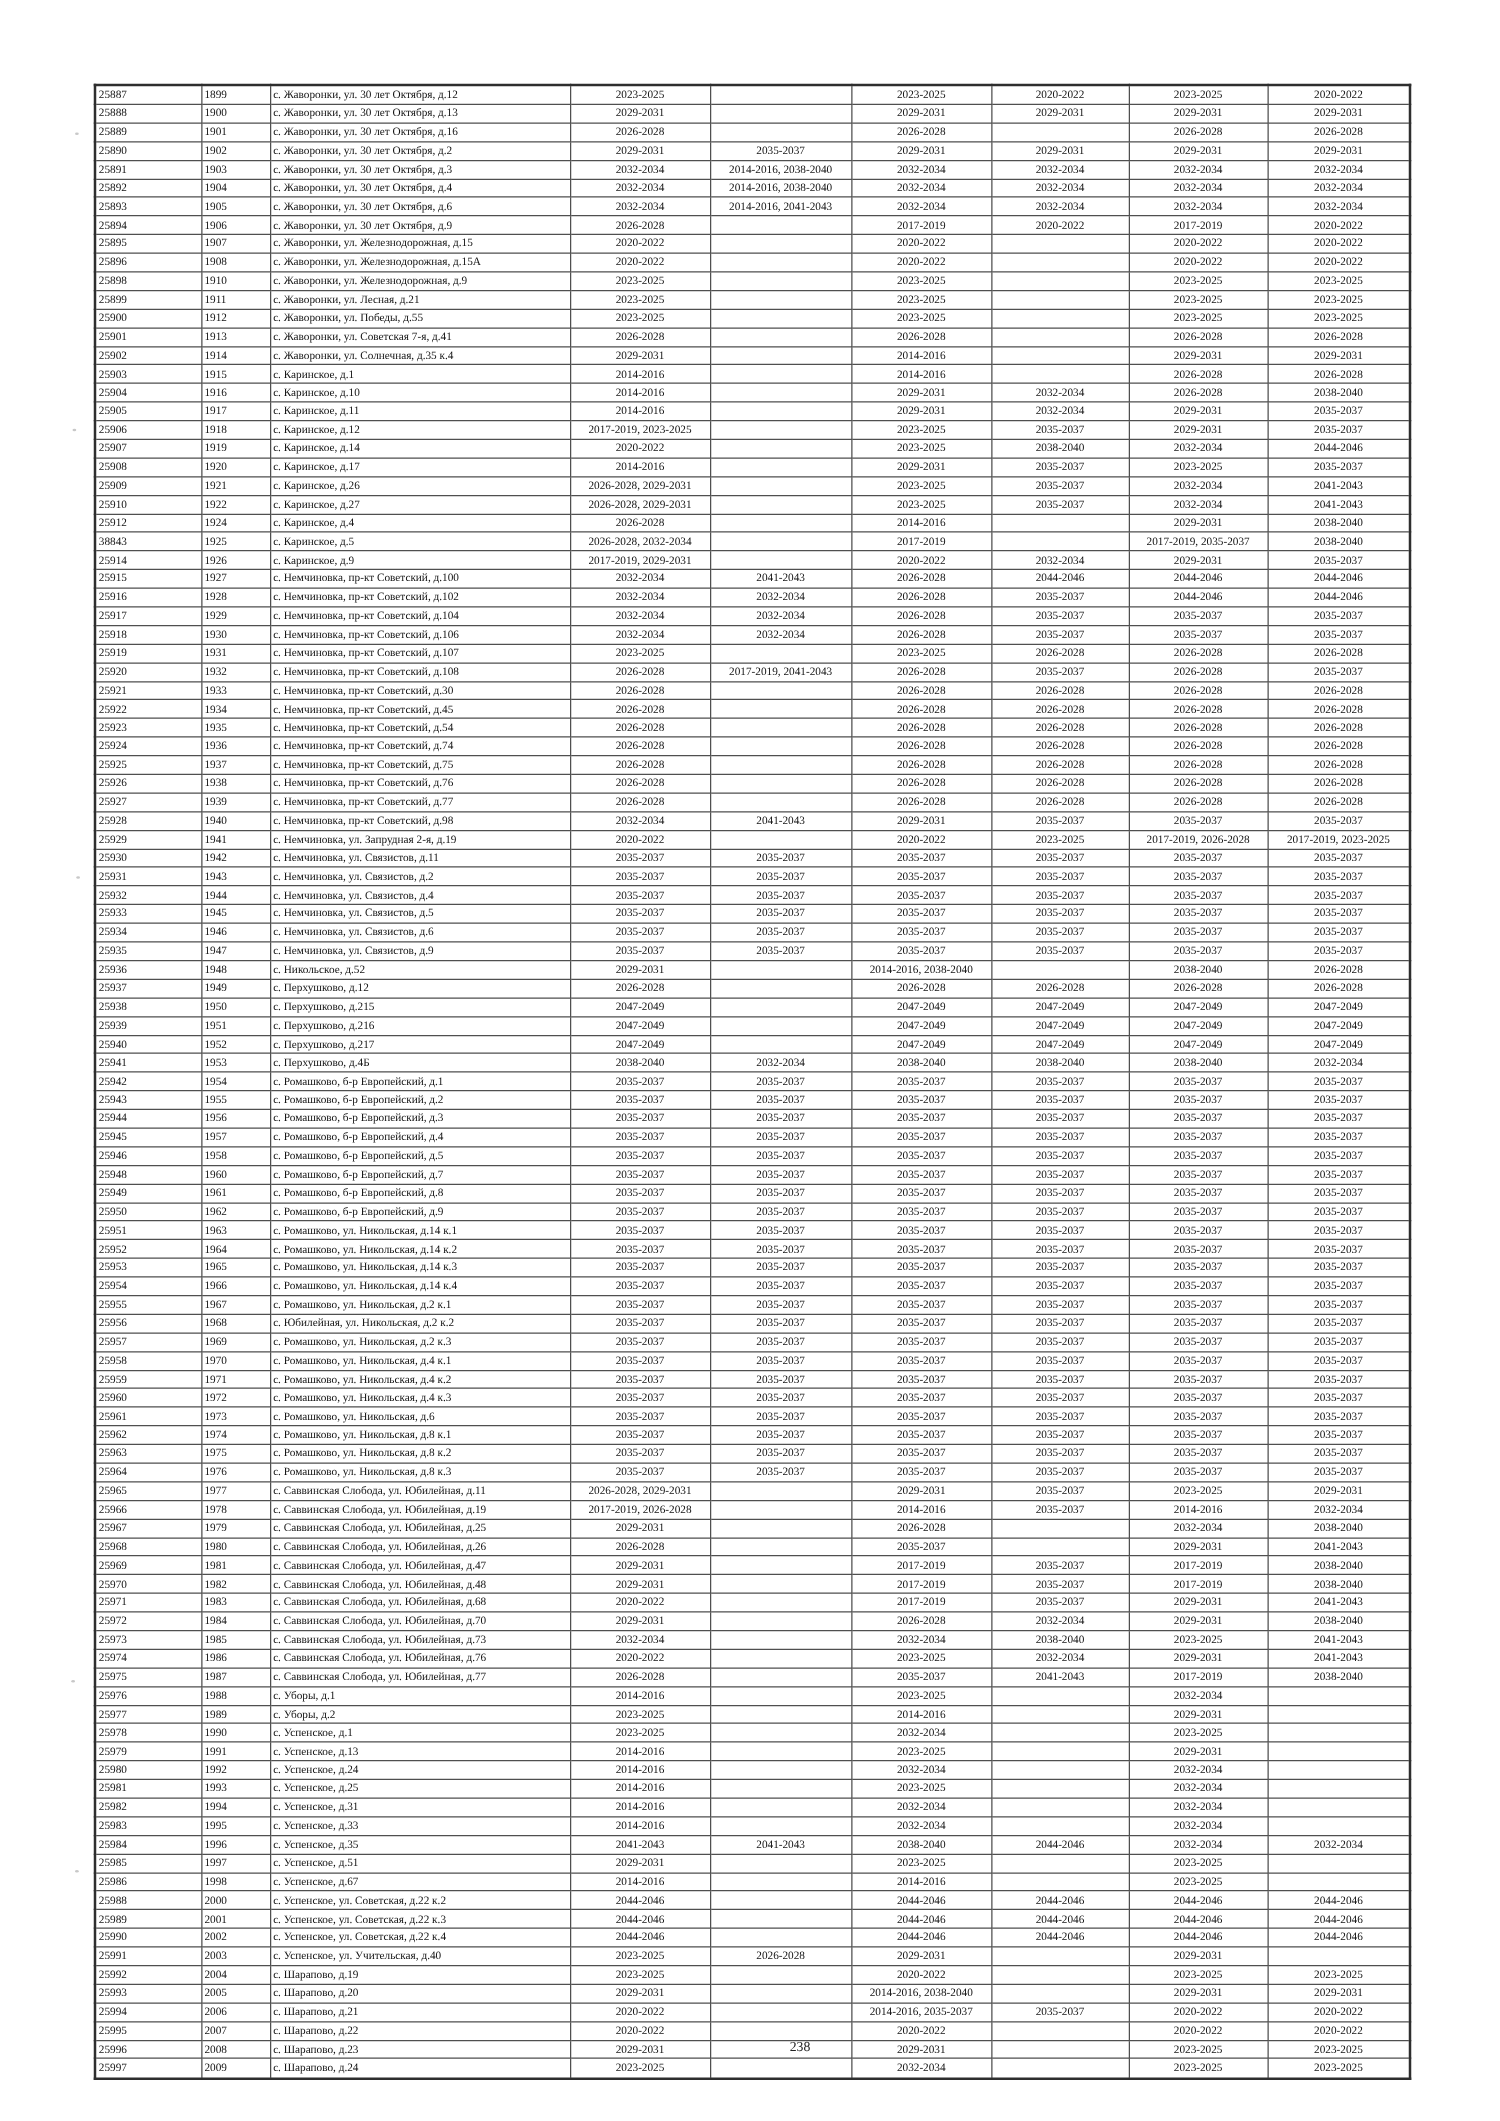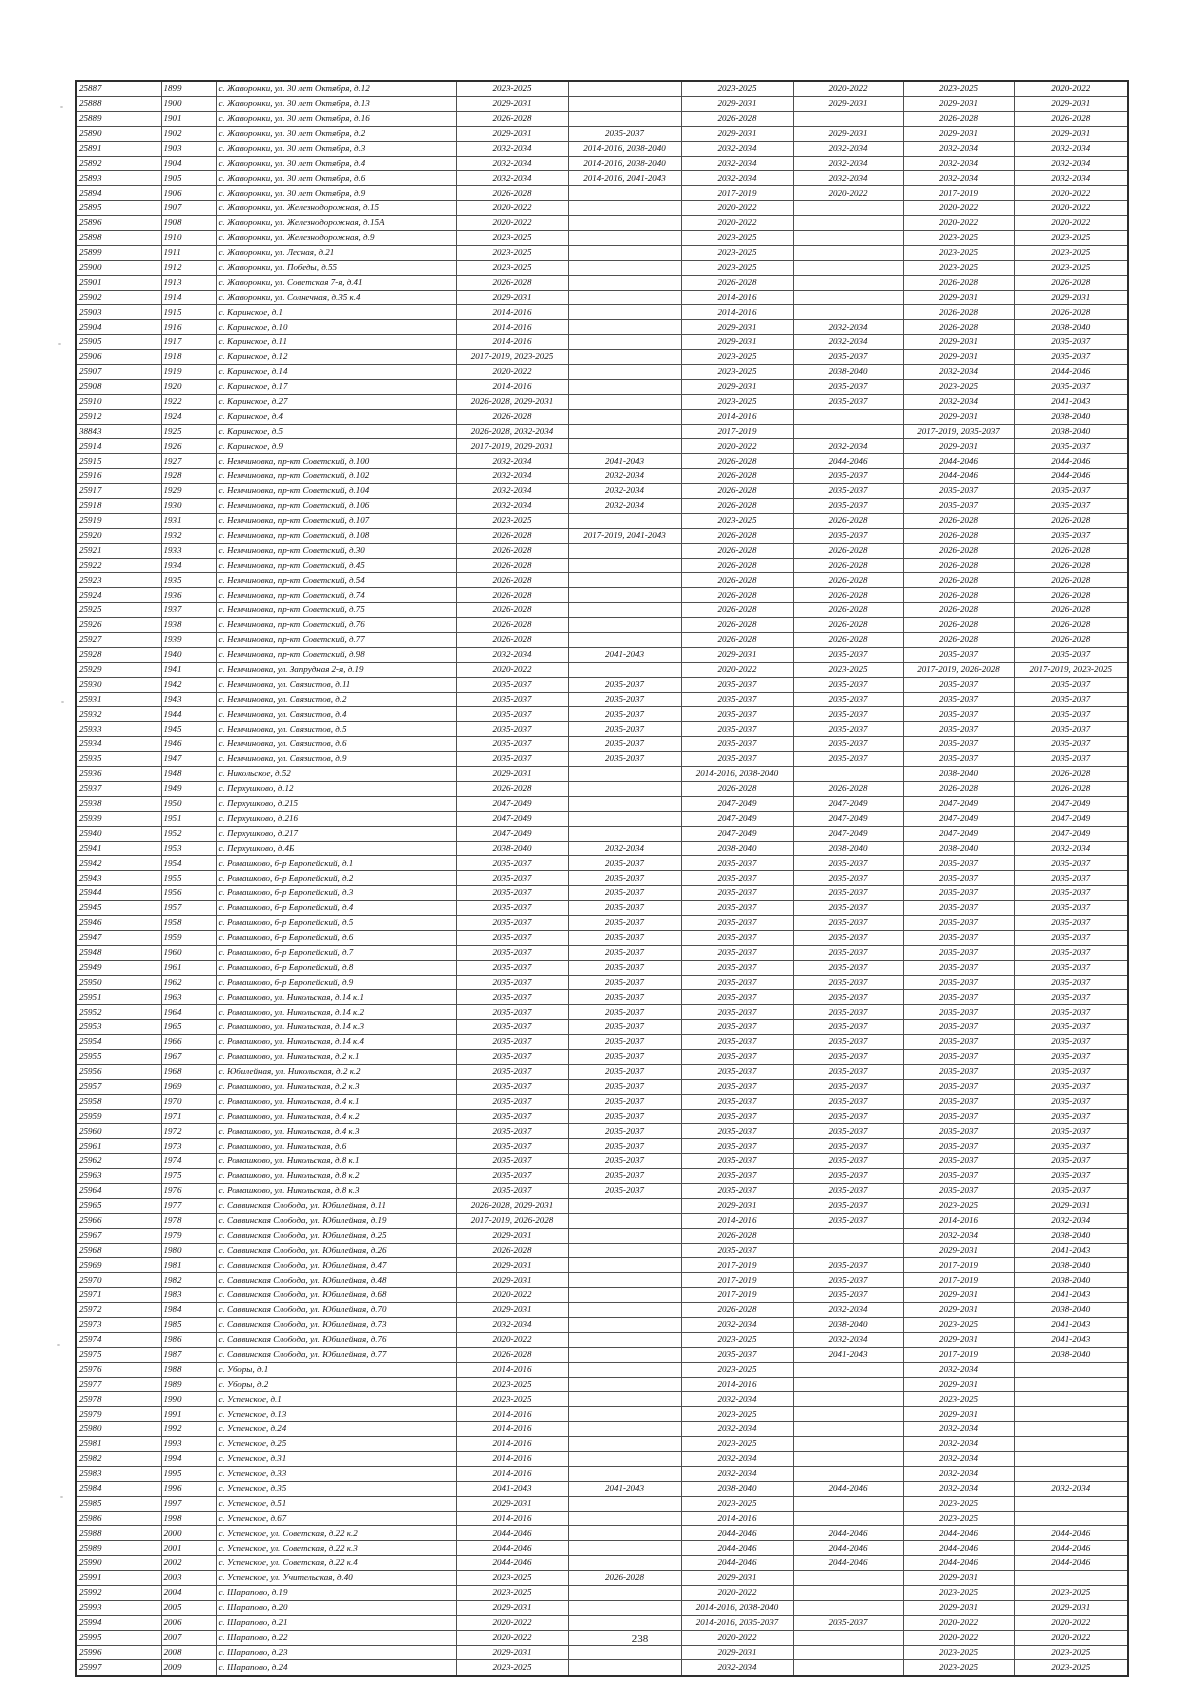--- a/index.html
+++ b/index.html
@@ -7,25 +7,24 @@
     width:1200px;height:1697px;
     background:#ffffff;
     font-family:"Liberation Serif", serif;
     color:#141414;
     position:relative;
     overflow:hidden;
   }
   .page{position:absolute;inset:0;}
   table.data-table{
     position:absolute;
-    left:75px;top:80px;
+    left:75px;top:67px;
     width:1052px;height:1597px;
     border-collapse:collapse;
     table-layout:fixed;
-    font-style:italic;
   }
   table.data-table td{
     border:1px solid #4f4f4f;
     font-size:9px;
     line-height:1.05;
     padding:0 2px;
     vertical-align:middle;
     white-space:nowrap;
     overflow:hidden;
     height:12px;
@@ -292,20 +291,31 @@
           <td class="idnum">1920</td>
           <td class="addr">с. Каринское, д.17</td>
           <td class="year">2014-2016</td>
           <td class="year"></td>
           <td class="year">2029-2031</td>
           <td class="year">2035-2037</td>
           <td class="year">2023-2025</td>
           <td class="year">2035-2037</td>
         </tr>
         <tr>
+          <td class="idnum">25909</td>
+          <td class="idnum">1921</td>
+          <td class="addr">с. Каринское, д.26</td>
+          <td class="year">2026-2028, 2029-2031</td>
+          <td class="year"></td>
+          <td class="year">2023-2025</td>
+          <td class="year">2035-2037</td>
+          <td class="year">2032-2034</td>
+          <td class="year">2041-2043</td>
+        </tr>
+        <tr>
           <td class="idnum">25910</td>
           <td class="idnum">1922</td>
           <td class="addr">с. Каринское, д.27</td>
           <td class="year">2026-2028, 2029-2031</td>
           <td class="year"></td>
           <td class="year">2023-2025</td>
           <td class="year">2035-2037</td>
           <td class="year">2032-2034</td>
           <td class="year">2041-2043</td>
         </tr>
@@ -680,31 +690,20 @@
           <td class="year">2035-2037</td>
           <td class="year">2035-2037</td>
           <td class="year">2035-2037</td>
           <td class="year">2035-2037</td>
           <td class="year">2035-2037</td>
         </tr>
         <tr>
           <td class="idnum">25946</td>
           <td class="idnum">1958</td>
           <td class="addr">с. Ромашково, б-р Европейский, д.5</td>
-          <td class="year">2035-2037</td>
-          <td class="year">2035-2037</td>
-          <td class="year">2035-2037</td>
-          <td class="year">2035-2037</td>
-          <td class="year">2035-2037</td>
-          <td class="year">2035-2037</td>
-        </tr>
-        <tr>
-          <td class="idnum">25947</td>
-          <td class="idnum">1959</td>
-          <td class="addr">с. Ромашково, б-р Европейский, д.6</td>
           <td class="year">2035-2037</td>
           <td class="year">2035-2037</td>
           <td class="year">2035-2037</td>
           <td class="year">2035-2037</td>
           <td class="year">2035-2037</td>
           <td class="year">2035-2037</td>
         </tr>
         <tr>
           <td class="idnum">25948</td>
           <td class="idnum">1960</td>

